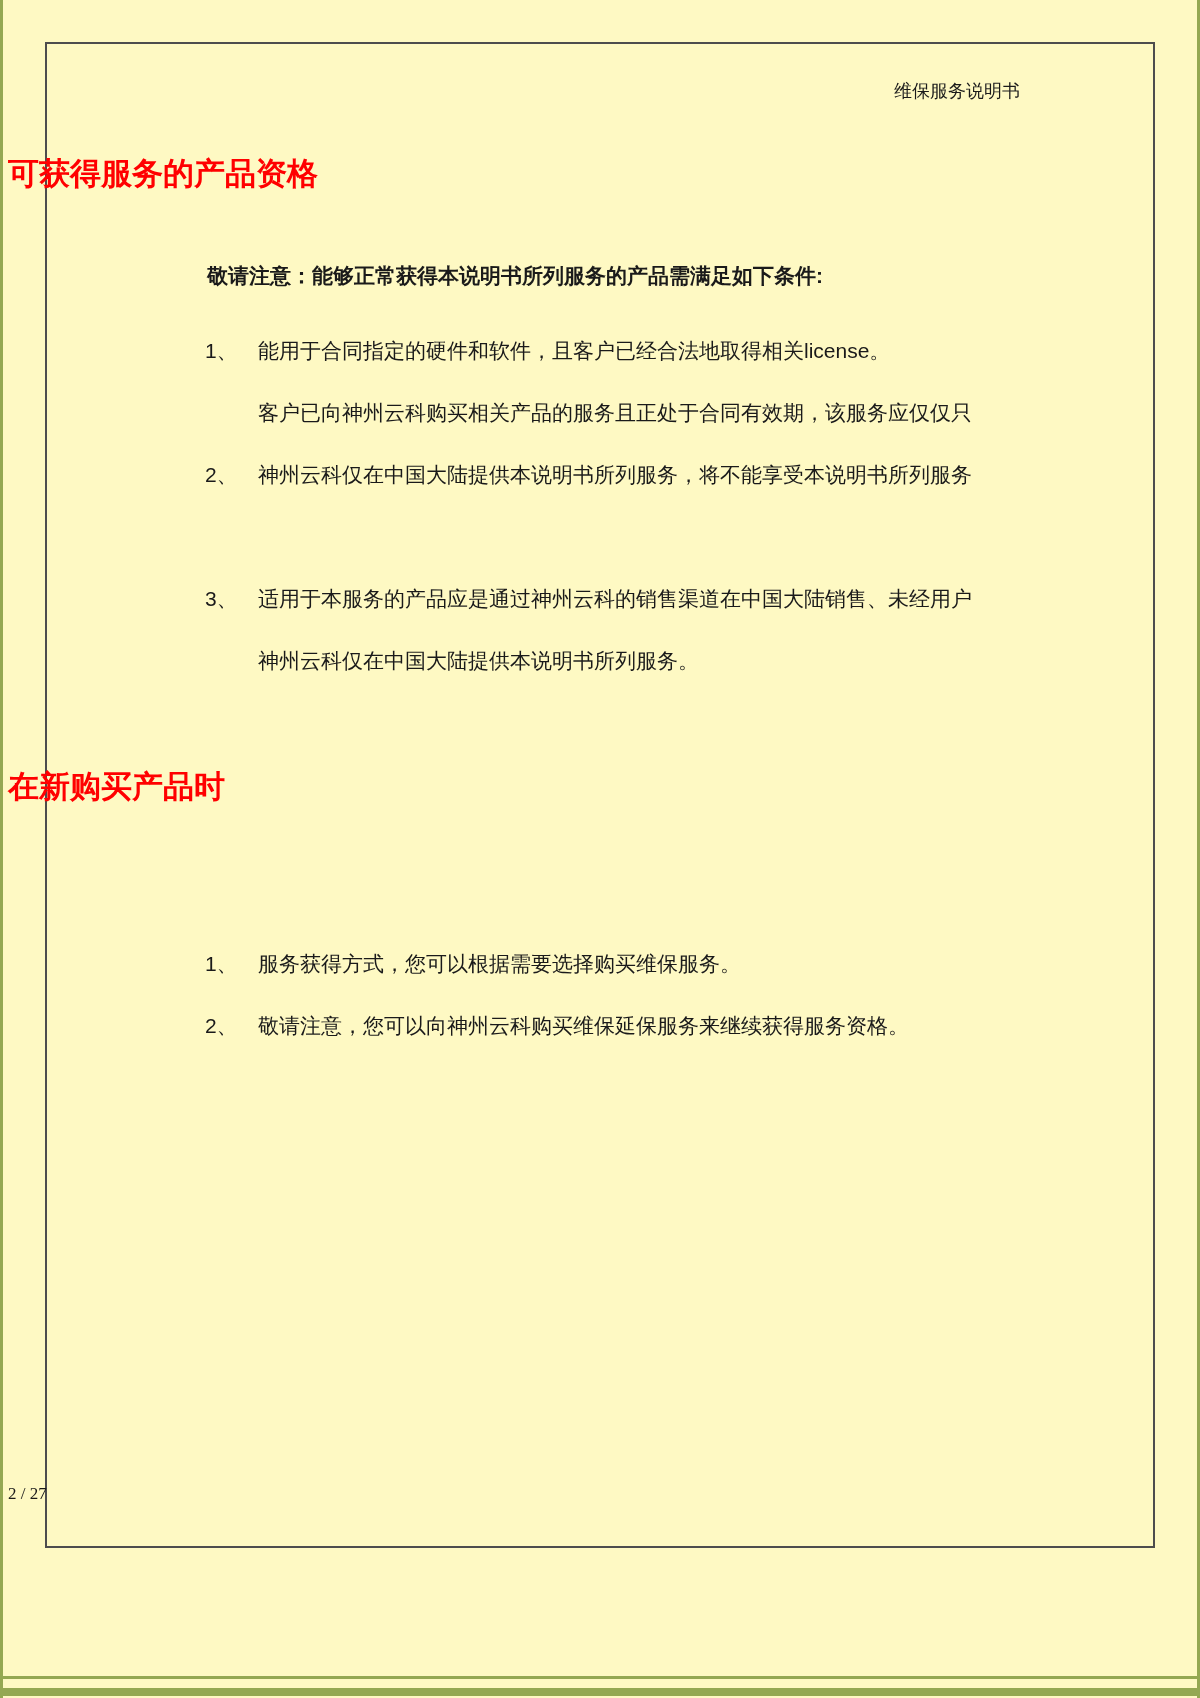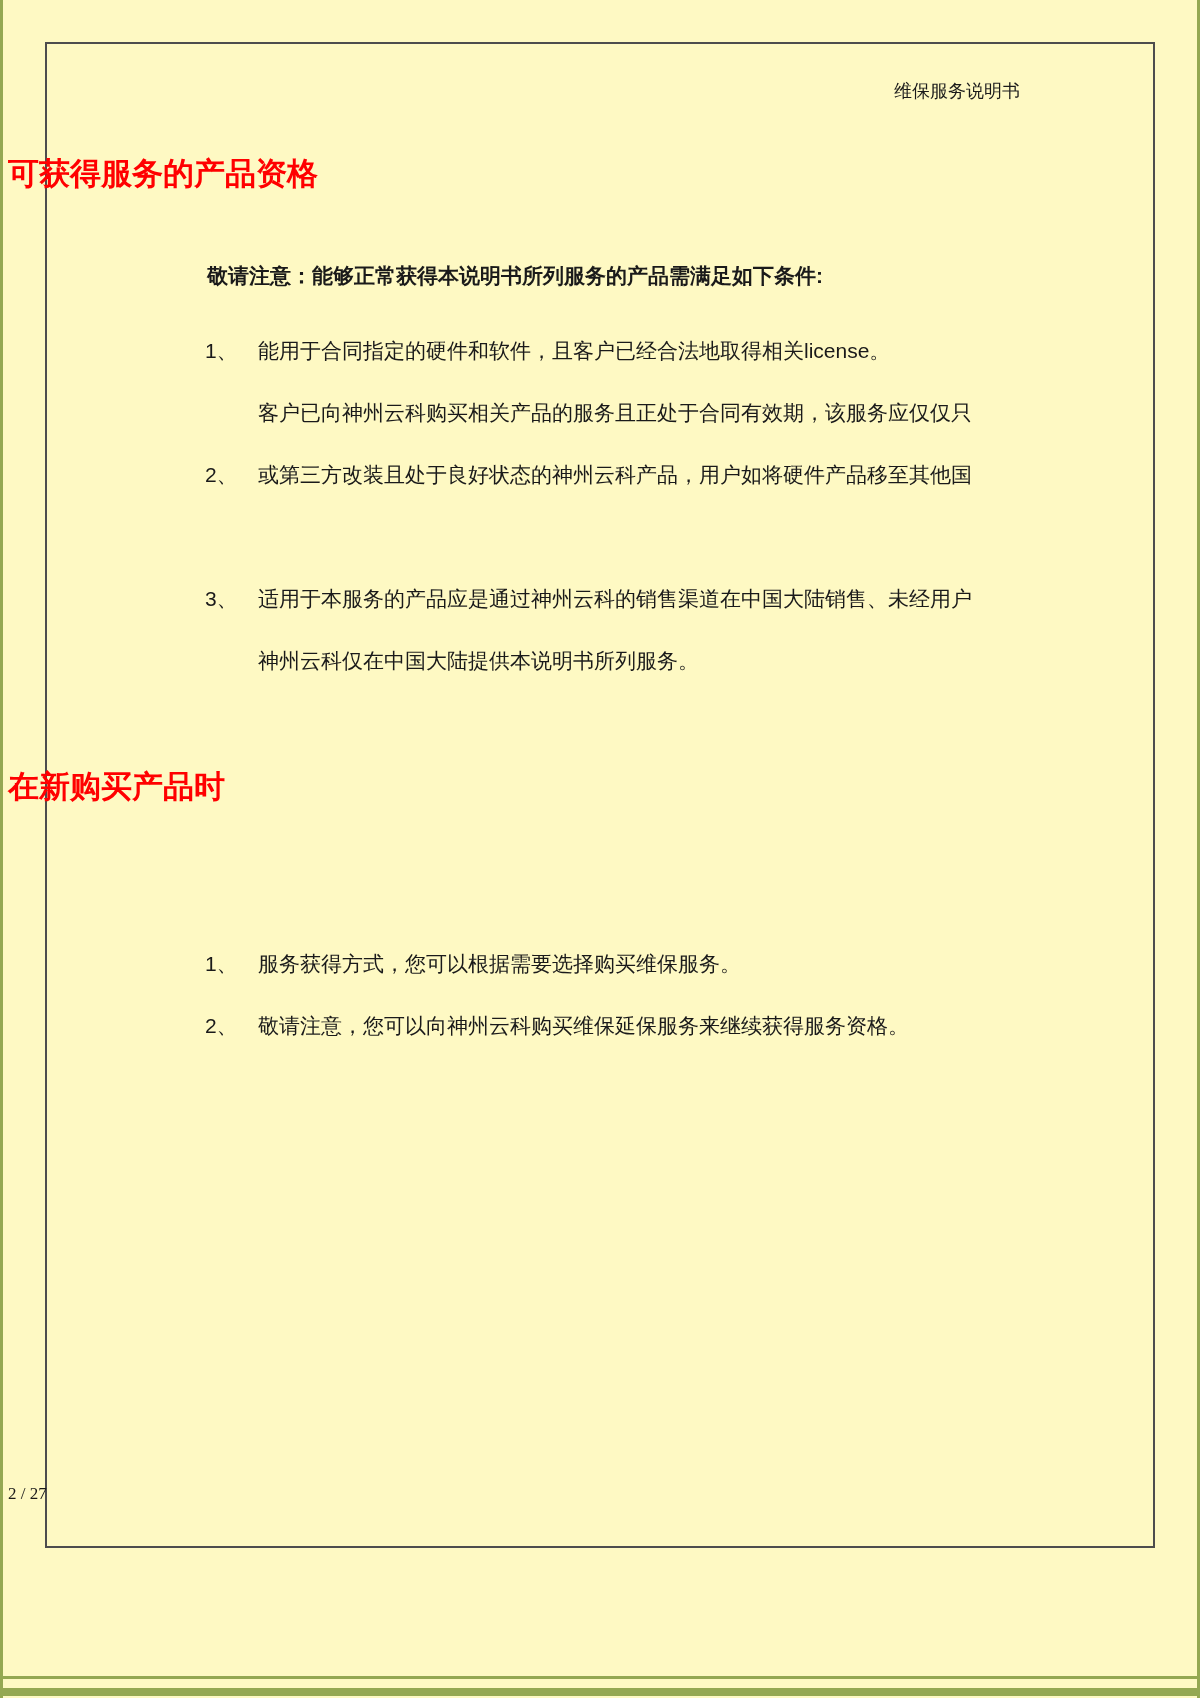--- a/index.html
+++ b/index.html
@@ -117,21 +117,21 @@
   <p class="intro i1">敬请注意：能够正常获得本说明书所列服务的产品需满足如下条件:</p>
 
   <div class="list-item s1-item1">
     <span class="num">1、</span>
     <div class="line">能用于合同指定的硬件和软件，且客户已经合法地取得相关license。</div>
     <div class="line">客户已向神州云科购买相关产品的服务且正处于合同有效期，该服务应仅仅只</div>
   </div>
 
   <div class="list-item s1-item2">
     <span class="num">2、</span>
-    <div class="line">或第三方改装且处于良好状态的神州云科产品，用户如将硬件产品移至其他国</div>
+    <div class="line">神州云科仅在中国大陆提供本说明书所列服务，将不能享受本说明书所列服务</div>
   </div>
 
   <div class="list-item s1-item3">
     <span class="num">3、</span>
     <div class="line">适用于本服务的产品应是通过神州云科的销售渠道在中国大陆销售、未经用户</div>
     <div class="line">神州云科仅在中国大陆提供本说明书所列服务。</div>
   </div>
 
   <h1 class="sec-title centered t2">在新购买产品时</h1>
 

